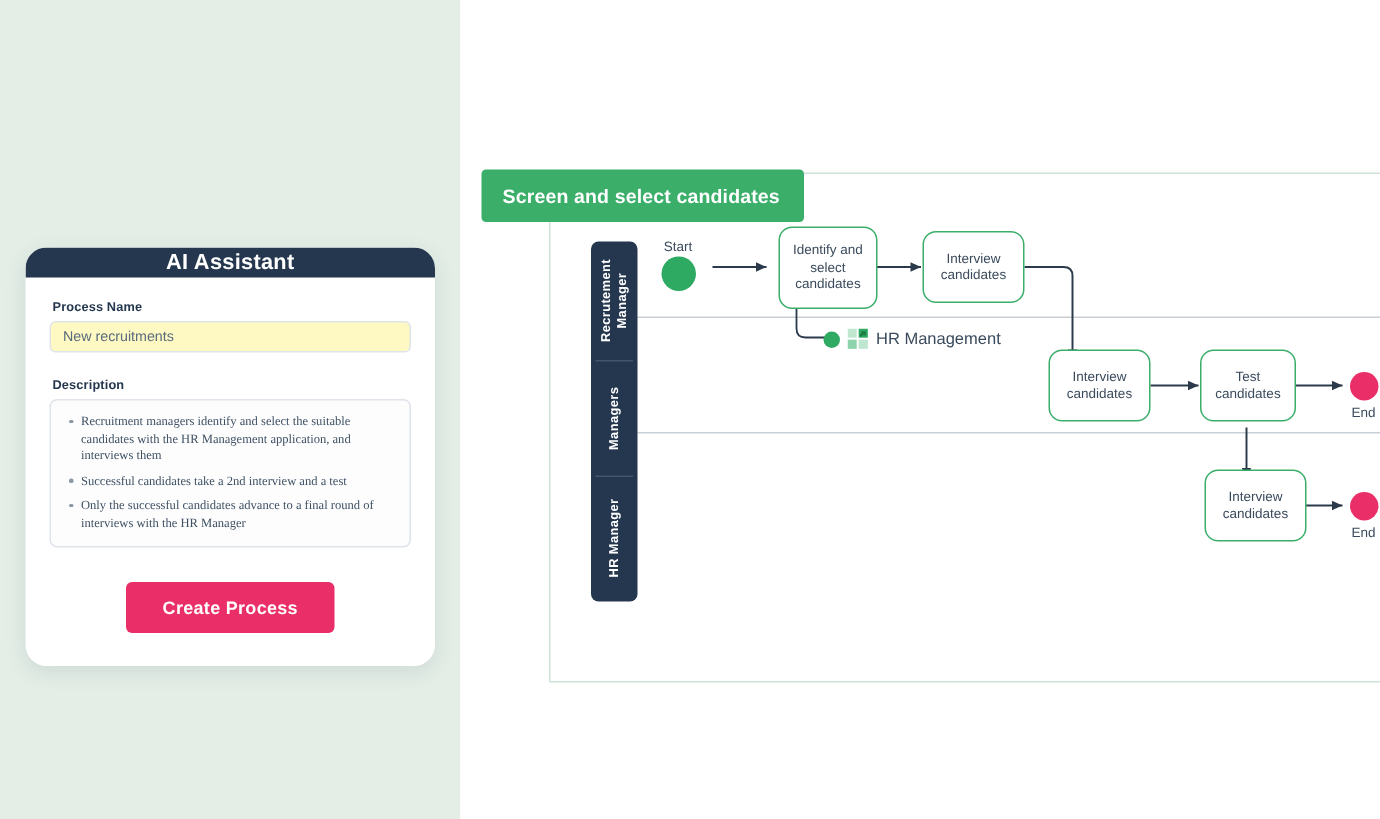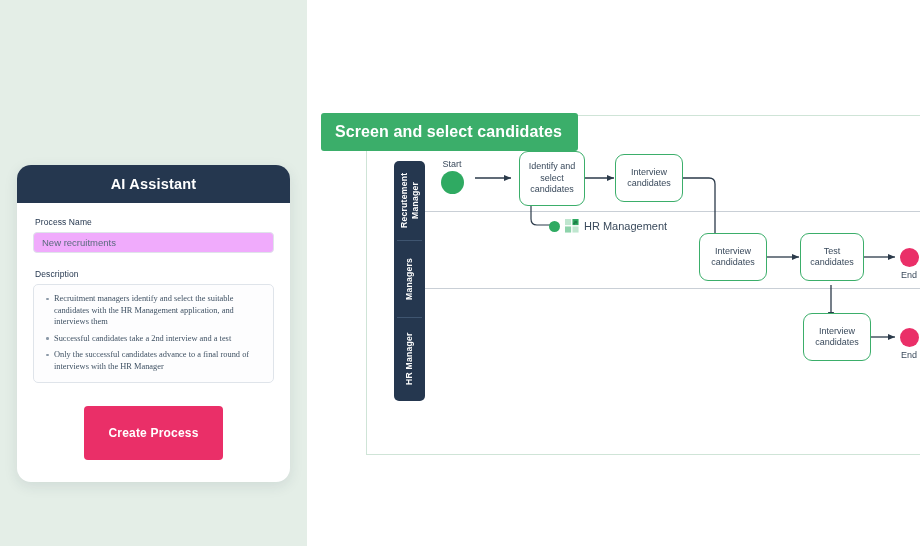--- a/index.html
+++ b/index.html
@@ -17,35 +17,35 @@
   }
   #assistant-card{
     position:absolute;left:17px;top:165px;width:273px;
     background:#ffffff;
     border-radius:14px;
     box-shadow:0 4px 14px rgba(30,50,70,.10);
     overflow:hidden;
   }
   #card-header{
     background:#25374f;
-    height:38px;
+    height:20px;
     display:flex;align-items:center;justify-content:center;
   }
   #card-title{
     color:#ffffff;font-size:14.5px;font-weight:bold;letter-spacing:.2px;
   }
   #card-body{padding:14px 16px 22px 16px;}
   .field-label{
-    font-size:8.5px;font-weight:normal;color:#25374f;
+    font-size:8.5px;font-weight:bold;color:#25374f;
     margin:0 0 5px 2px;letter-spacing:.1px;
   }
   #process-name-input{
     display:block;box-sizing:border-box;width:100%;height:21px;
     border:1px solid #dfe4ea;border-radius:4px;
-    background:#f0abfc;
+    background:#fef9c3;
     padding:0 8px;
     font-family:"Liberation Sans", sans-serif;
     font-size:9.5px;color:#5a6b7d;
     outline:none;
   }
   #desc-label{margin-top:16px;}
   #description-box{
     box-sizing:border-box;width:100%;
     border:1px solid #dfe4ea;border-radius:5px;
     background:#fdfdfe;
@@ -59,38 +59,38 @@
   }
   #description-box li:last-child{margin-bottom:0;}
   #description-box li::before{
     content:"";position:absolute;left:-8px;top:4.5px;
     width:2.5px;height:2.5px;border-radius:50%;background:#8c9aa8;
   }
   #create-process-button{
     display:block;margin:23px auto 0 auto;
     background:#ea2f68;color:#ffffff;
     border:none;border-radius:4px;
-    padding:20px 24px;
+    padding:10px 24px;
     font-family:"Liberation Sans", sans-serif;
     font-size:12px;font-weight:bold;letter-spacing:.2px;
     cursor:pointer;
   }
   
   #diagram-area{position:absolute;left:307px;top:0;width:613px;height:546px;background:#ffffff;}
   #diagram-container{
     position:absolute;left:14px;top:115px;width:578px;height:340px;
     border:1px solid #cfe4d7;
     background:#ffffff;
     box-sizing:border-box;
     margin-left:45px;
   }
   #diagram-title-tag{
     position:absolute;left:14px;top:113px;
     background:#3bae6a;color:#ffffff;
-    font-size:16px;font-weight:bold;letter-spacing:.1px;
+    font-size:13px;font-weight:bold;letter-spacing:.1px;
     padding:10px 16px 10px 14px;
     border-radius:3px;
     z-index:5;
   }
   
   #lane-label-column{
     position:absolute;left:27px;top:45px;width:31px;height:240px;
     background:#25374f;border-radius:5px;overflow:hidden;
   }
   .lane-label{

